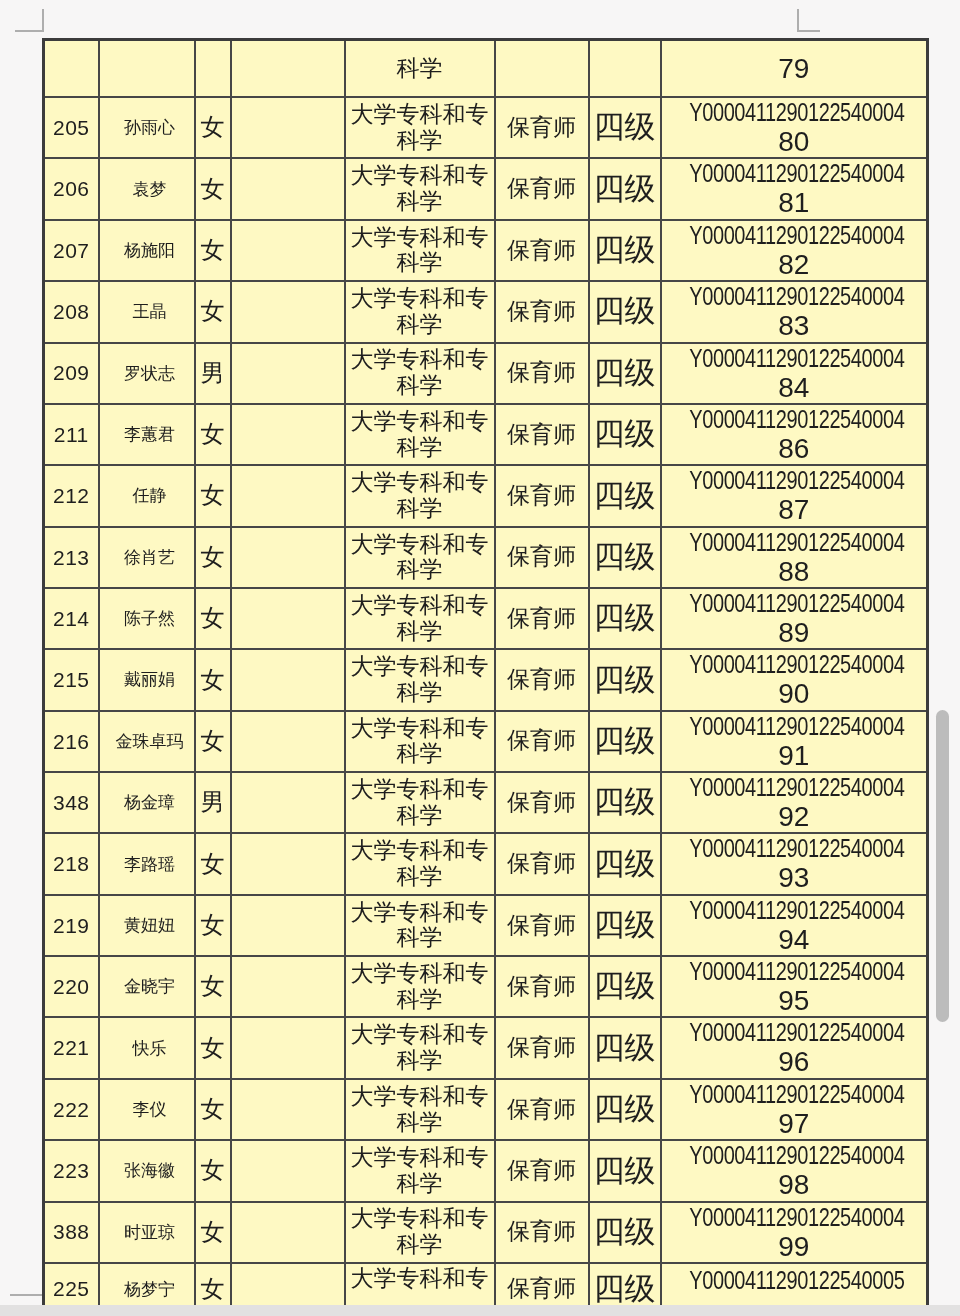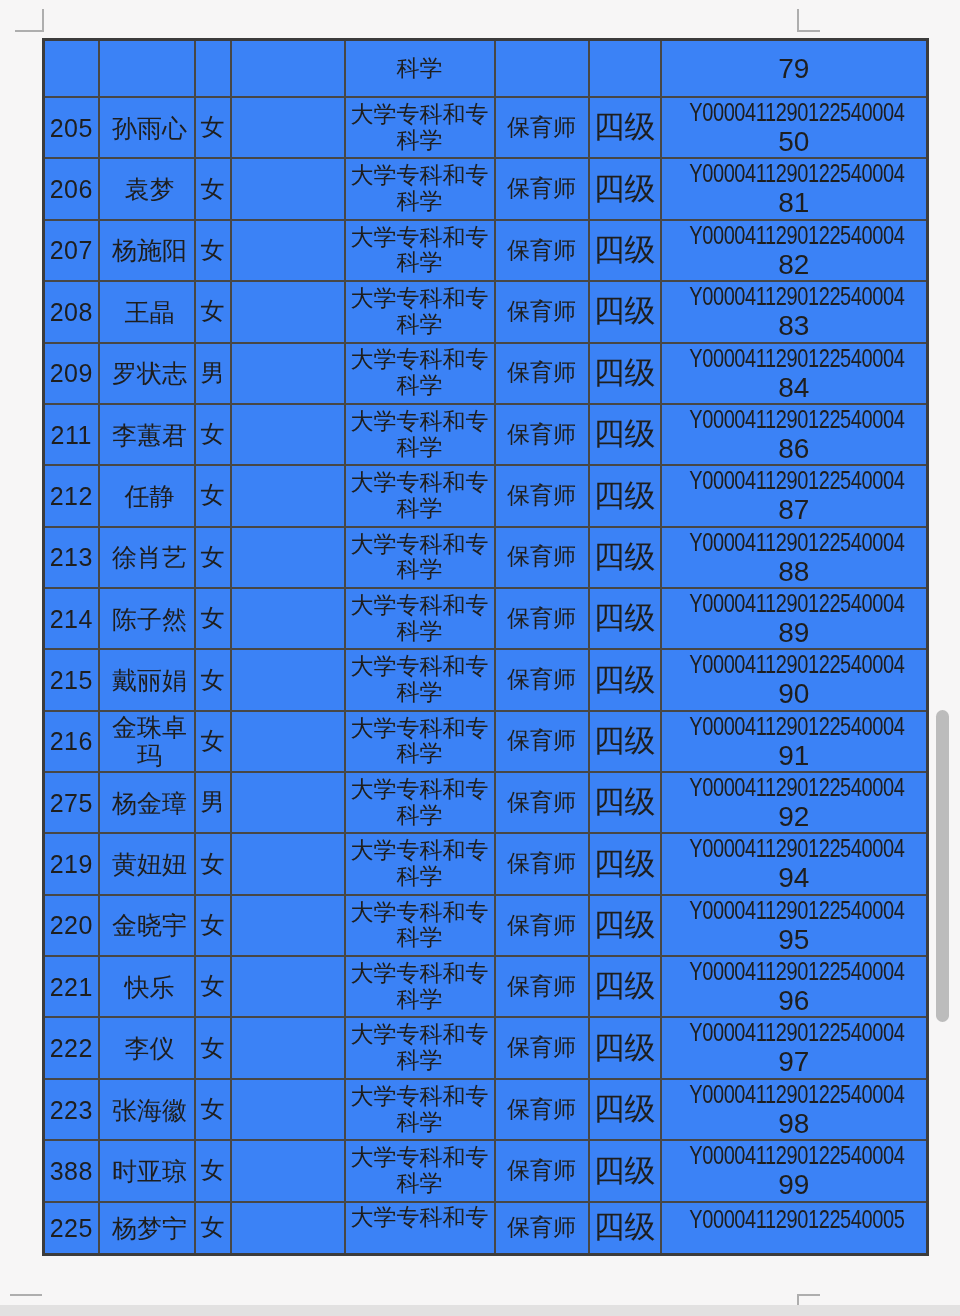--- a/index.html
+++ b/index.html
@@ -18,36 +18,36 @@
   .mark.tr { left: 797px; top: 9px; width: 21px; height: 21px; border-left-width: 2px; border-bottom-width: 2px; }
   .mark.bl { left: 10px;  top: 1294px; width: 32px; height: 10px; border-top-width: 2px; }
   .mark.br { left: 797px; top: 1294px; width: 21px; height: 10px; border-left-width: 2px; border-top-width: 2px; }
 
   
   .sheet { position: absolute; left: 42px; top: 38px; filter: blur(0.3px); }
   table {
     border-collapse: collapse;
     table-layout: fixed;
     width: 884px;
-    background: #3b82f6;
+    background: #fef9c3;
   }
   td {
     border: 2px solid #474747;
     padding: 0 1px;
     text-align: center;
     vertical-align: middle;
     overflow: hidden;
     line-height: 1.12;
   }
   table { border: 3px solid #3c3c3c; }
   tbody tr { height: 57.6px; }
   tbody tr.partial { height: 53px; }
 
-  .c-num  { font-size: 25px; letter-spacing: 0.5px; }
-  .c-name { font-size: 25px; padding-left: 7px; }
+  .c-num  { font-size: 21px; letter-spacing: 0.5px; }
+  .c-name { font-size: 17px; padding-left: 7px; }
   .c-gen  { font-size: 24px; }
   .c-edu  { font-size: 23px; }
   .c-occ  { font-size: 23px; margin-left: 32px; }
   .c-lvl  { font-size: 31px; }
   .c-cert { font-size: 23px; }
   .cert-line1 {
     font-size: 25px;
     letter-spacing: -0.5px;
     transform: scaleX(0.80);
     transform-origin: 50% 50%;
@@ -112,21 +112,21 @@
             <td class="c-gen">女</td>
             <td class="c-edu"></td>
             <td class="c-edu">
               <div>大学专科和专</div>
               <div>科学</div>
             </td>
             <td class="c-occ">保育师</td>
             <td class="c-lvl">四级</td>
             <td class="c-cert">
               <div class="cert-line1">Y0000411290122540004</div>
-              <div class="cert-line2">50</div>
+              <div class="cert-line2">80</div>
             </td>
           </tr>
           <tr>
             <td class="c-num">206</td>
             <td class="c-name">袁梦</td>
             <td class="c-gen">女</td>
             <td class="c-edu"></td>
             <td class="c-edu">
               <div>大学专科和专</div>
               <div>科学</div>
@@ -276,33 +276,49 @@
               <div>科学</div>
             </td>
             <td class="c-occ">保育师</td>
             <td class="c-lvl">四级</td>
             <td class="c-cert">
               <div class="cert-line1">Y0000411290122540004</div>
               <div class="cert-line2">91</div>
             </td>
           </tr>
           <tr>
-            <td class="c-num">275</td>
+            <td class="c-num">348</td>
             <td class="c-name">杨金璋</td>
             <td class="c-gen">男</td>
             <td class="c-edu"></td>
             <td class="c-edu">
               <div>大学专科和专</div>
               <div>科学</div>
             </td>
             <td class="c-occ">保育师</td>
             <td class="c-lvl">四级</td>
             <td class="c-cert">
               <div class="cert-line1">Y0000411290122540004</div>
               <div class="cert-line2">92</div>
+            </td>
+          </tr>
+          <tr>
+            <td class="c-num">218</td>
+            <td class="c-name">李路瑶</td>
+            <td class="c-gen">女</td>
+            <td class="c-edu"></td>
+            <td class="c-edu">
+              <div>大学专科和专</div>
+              <div>科学</div>
+            </td>
+            <td class="c-occ">保育师</td>
+            <td class="c-lvl">四级</td>
+            <td class="c-cert">
+              <div class="cert-line1">Y0000411290122540004</div>
+              <div class="cert-line2">93</div>
             </td>
           </tr>
           <tr>
             <td class="c-num">219</td>
             <td class="c-name">黄妞妞</td>
             <td class="c-gen">女</td>
             <td class="c-edu"></td>
             <td class="c-edu">
               <div>大学专科和专</div>
               <div>科学</div>

